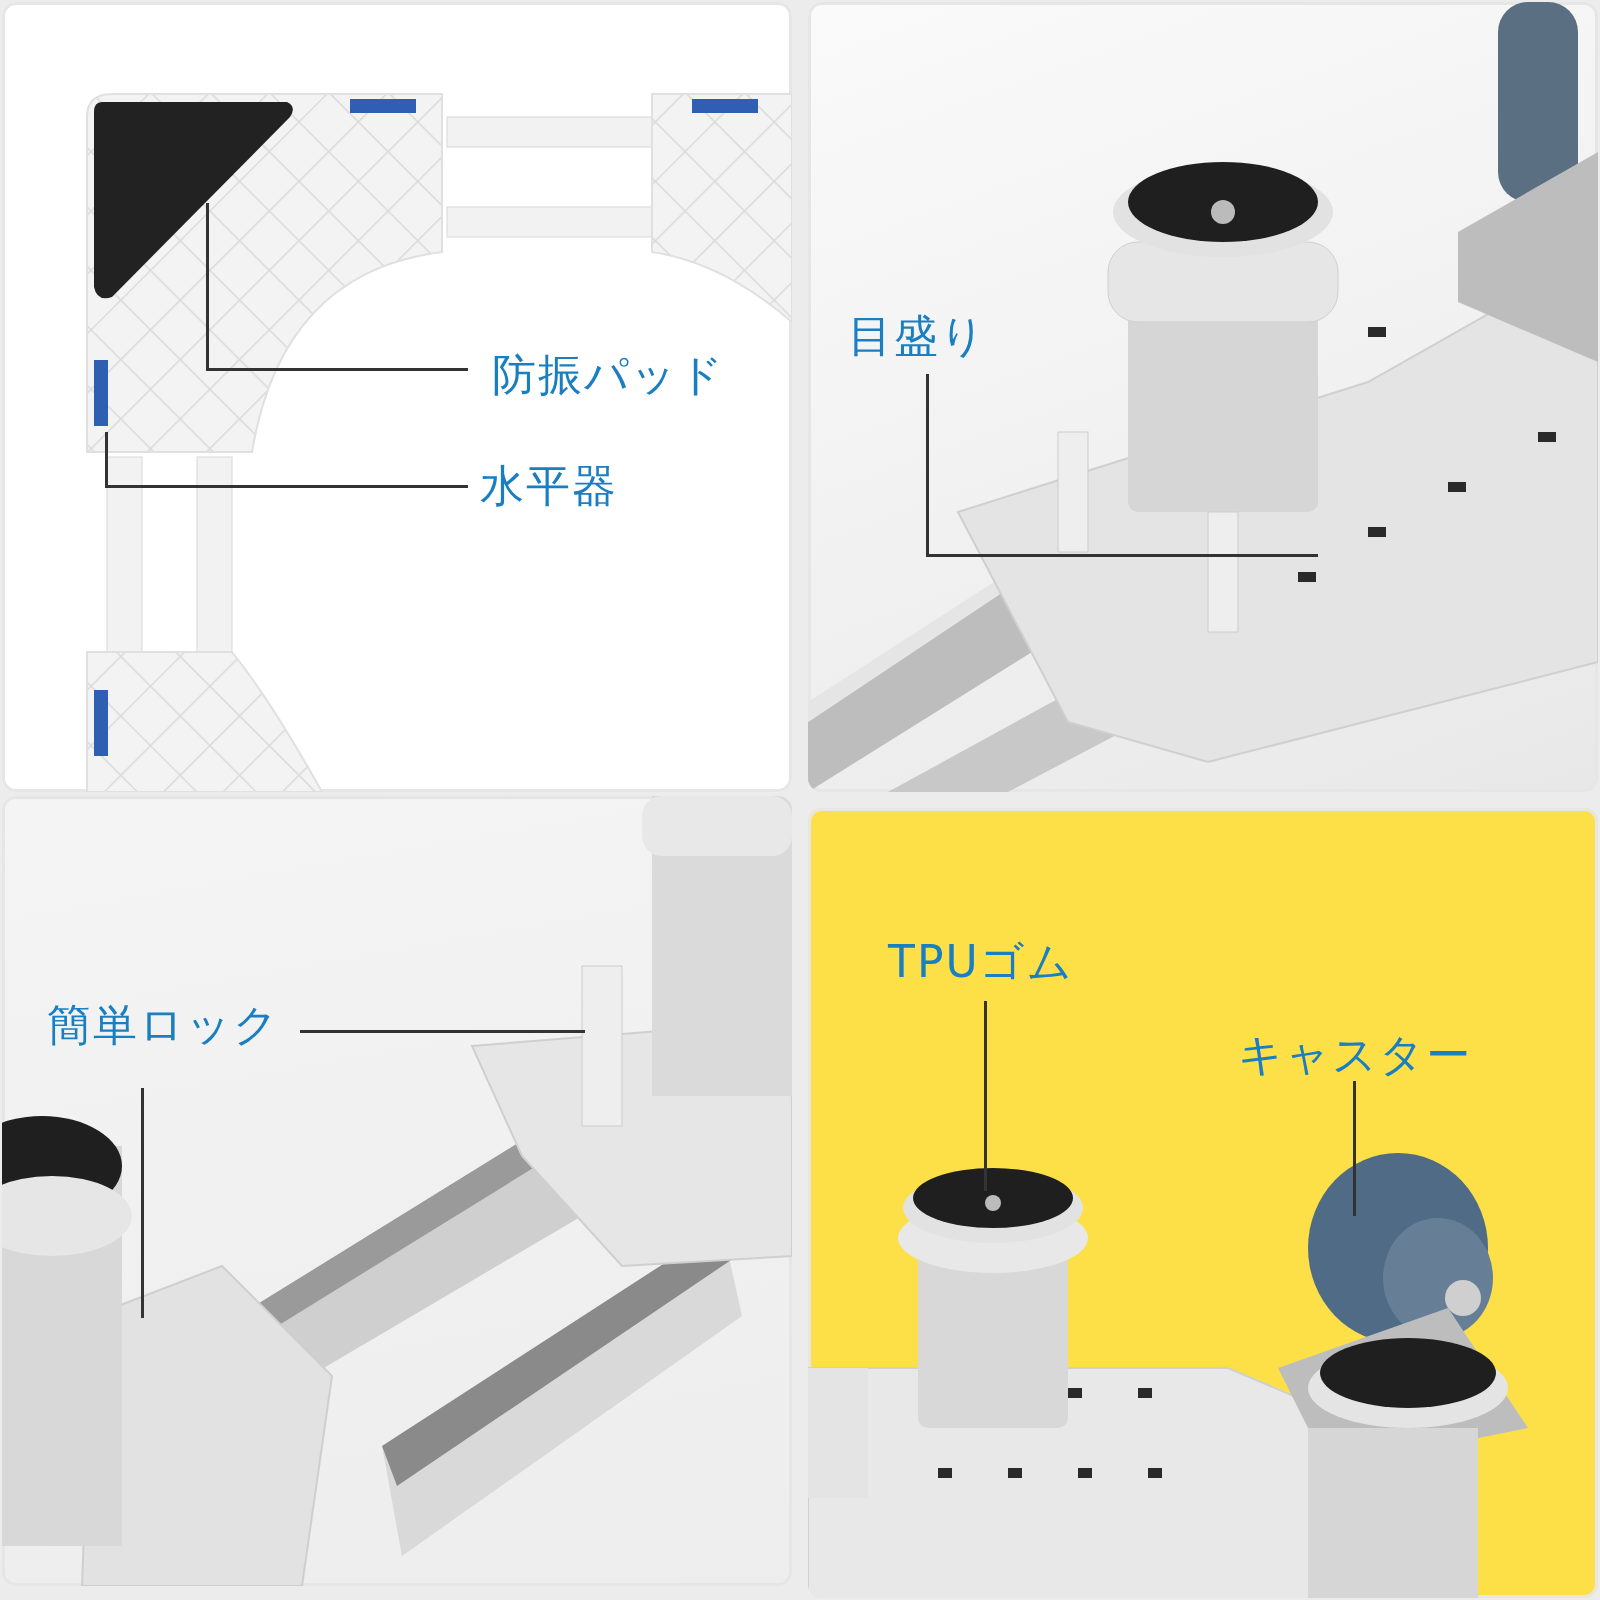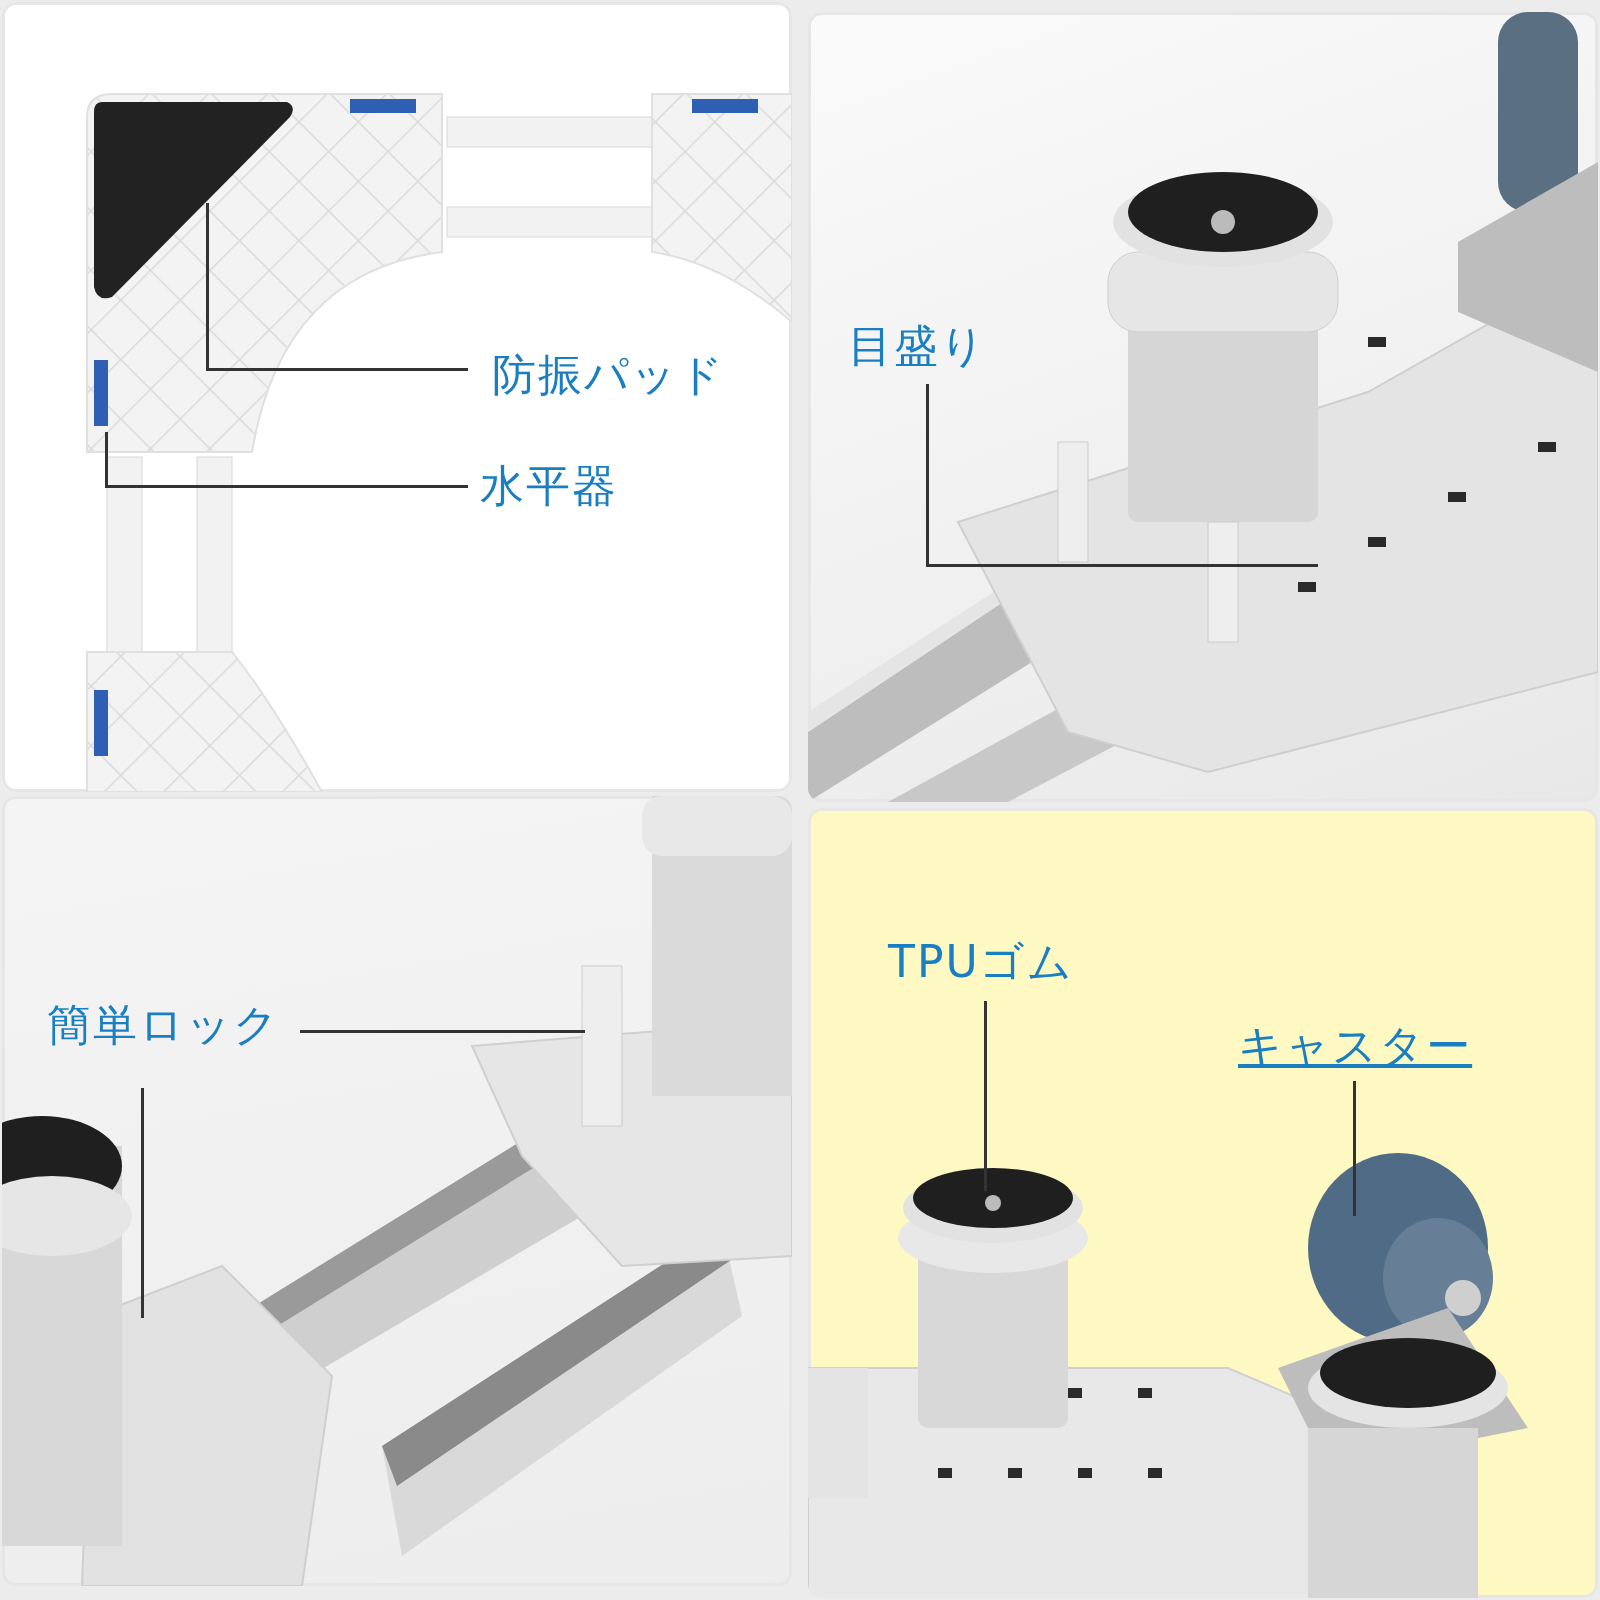--- a/index.html
+++ b/index.html
@@ -1,21 +1,21 @@
 <!DOCTYPE html>
 <html><head>
 <meta charset="utf-8">
 <style>
   html,body{margin:0;padding:0;background:#ececec;}
   body{width:1600px;height:1600px;position:relative;overflow:hidden;font-family:"DejaVu Sans",sans-serif;}
   .panel{position:absolute;width:790px;height:790px;border-radius:14px;overflow:hidden;background:#fff;box-shadow:0 0 0 3px #e6e6e6 inset;}
   .p1{left:2px;top:2px;background:#fff;}
-  .p2{left:808px;top:12px;background:linear-gradient(160deg,#fafafa 0%,#f0f0f0 60%,#e8e8e8 100%);text-align:center;}
+  .p2{left:808px;top:2px;background:linear-gradient(160deg,#fafafa 0%,#f0f0f0 60%,#e8e8e8 100%);text-align:center;}
   .p3{left:2px;top:796px;background:linear-gradient(170deg,#f4f4f4 0%,#ededed 100%);}
-  .p4{left:808px;top:808px;background:#fef9c3;}
+  .p4{left:808px;top:808px;background:#fde047;}
   .label{position:absolute;color:#1a7fc1;font-size:44px;letter-spacing:2px;white-space:nowrap;line-height:1;}
   .line{position:absolute;background:#333;}
   svg{position:absolute;left:0;top:0;}
 </style>
 </head>
 <body>
 
 <div class="panel p1">
   <svg width="790" height="790">
     <defs>
@@ -132,15 +132,15 @@
     <ellipse cx="630" cy="470" rx="55" ry="60" fill="#667f96"></ellipse>
     <circle cx="655" cy="490" r="18" fill="#cfcfcf"></circle>
     <polygon points="470,560 640,500 720,620 520,660" fill="#bdbdbd"></polygon>
 
     <rect x="500" y="620" width="170" height="170" fill="#d6d6d6"></rect>
     <ellipse cx="600" cy="580" rx="100" ry="40" fill="#e4e4e4"></ellipse>
     <ellipse cx="600" cy="565" rx="88" ry="35" fill="#1f1f1f"></ellipse>
   </svg>
   <div class="label" style="left:80px;top:132px;">TPUゴム</div>
   <div class="line" style="left:176px;top:193px;width:3px;height:190px;"></div>
-  <div class="label" style="left:430px;top:216px;text-decoration:underline;">キャスター</div>
+  <div class="label" style="left:430px;top:225px;">キャスター</div>
   <div class="line" style="left:545px;top:273px;width:3px;height:135px;"></div>
 </div>
 
 </body></html>

